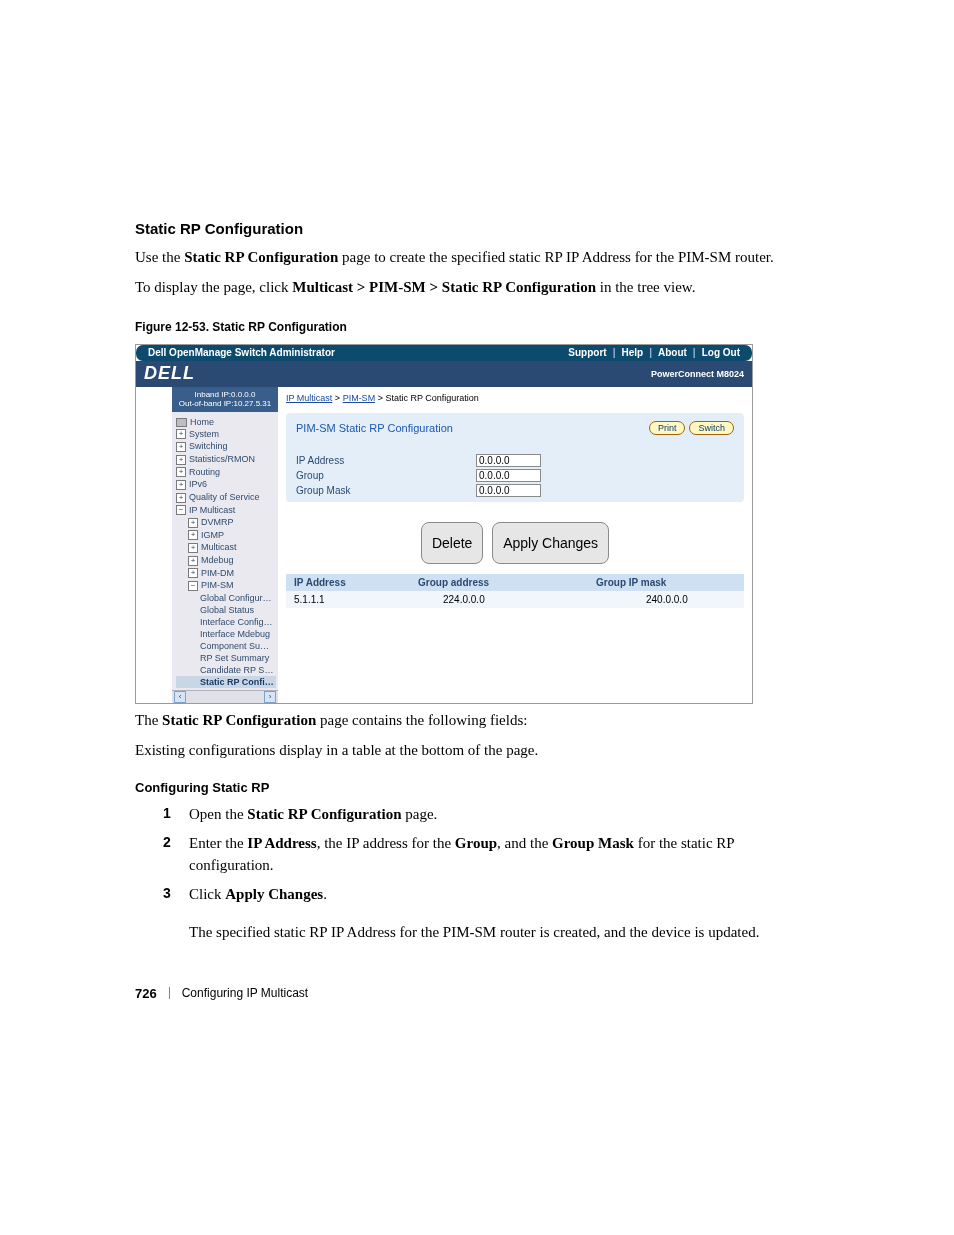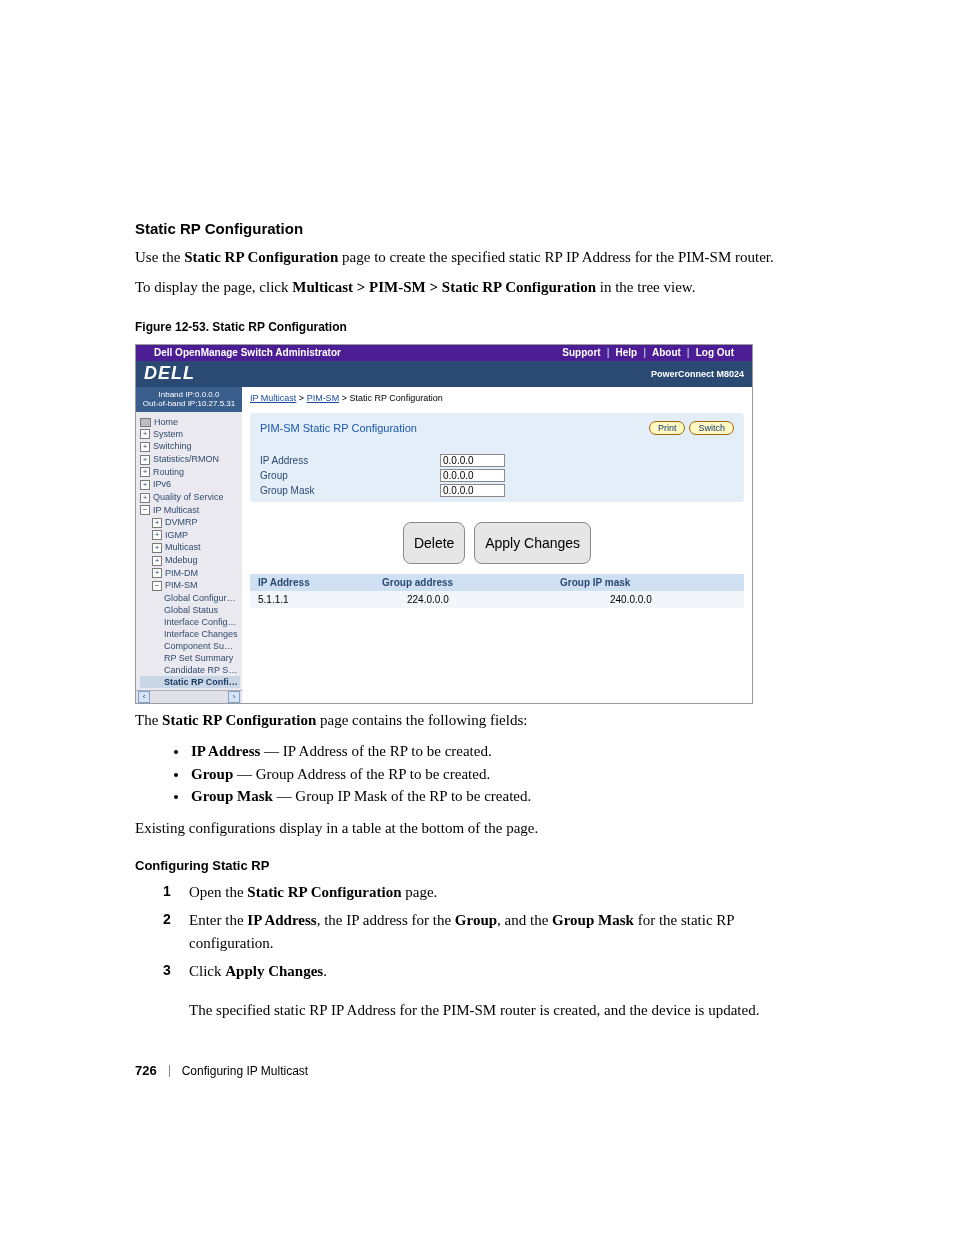--- a/index.html
+++ b/index.html
@@ -35,28 +35,29 @@
   .screenshot {
     border: 1px solid #9a9a9a;
     margin: 0 0 6px 0;
     width: 616px;
     font-family: Arial, Helvetica, sans-serif;
     font-size: 10px;
     color: #000;
     background: #fff;
   }
   .ss-topbar {
-    background: #4c1d95;
+    background: #0c4a6e;
     color: #fff;
     display: flex;
     align-items: center;
     height: 16px;
-    padding: 0 18px;
-    font-size: 10px;
-    font-weight: bold;
+    padding: 0 12px;
+    font-size: 10px;
+    font-weight: bold;
+    border-radius: 7px;
   }
   .ss-topbar .spacer { flex: 1; }
   .ss-topbar .sep { margin: 0 6px; color: #9fb6d4; }
   .ss-logo-row {
     background: #2b4a73;
     height: 26px;
     display: flex;
     align-items: center;
     padding: 0 8px;
     color: #fff;
@@ -68,20 +69,21 @@
     font-size: 18px;
     letter-spacing: 1px;
     font-style: italic;
   }
   .ss-logo-row .model {
     font-size: 9px;
     font-weight: bold;
   }
   .ss-body {
     display: flex;
+    margin-left: 36px;
   }
   .ss-tree {
     width: 106px;
     background: #e9e9ef;
     font-size: 9px;
     padding: 0;
     display: flex;
     flex-direction: column;
   }
   .ss-tree-ipbox{
@@ -338,21 +340,21 @@
           <div class="ss-tree-item"><span class="pm">−</span><span>IP Multicast</span></div>
           <div class="ss-tree-item ss-tree-sub1"><span class="pm">+</span><span>DVMRP</span></div>
           <div class="ss-tree-item ss-tree-sub1"><span class="pm">+</span><span>IGMP</span></div>
           <div class="ss-tree-item ss-tree-sub1"><span class="pm">+</span><span>Multicast</span></div>
           <div class="ss-tree-item ss-tree-sub1"><span class="pm">+</span><span>Mdebug</span></div>
           <div class="ss-tree-item ss-tree-sub1"><span class="pm">+</span><span>PIM-DM</span></div>
           <div class="ss-tree-item ss-tree-sub1"><span class="pm">−</span><span>PIM-SM</span></div>
           <div class="ss-tree-item ss-tree-sub2">Global Configuration</div>
           <div class="ss-tree-item ss-tree-sub2">Global Status</div>
           <div class="ss-tree-item ss-tree-sub2">Interface Configuration</div>
-          <div class="ss-tree-item ss-tree-sub2">Interface Changes</div>
+          <div class="ss-tree-item ss-tree-sub2">Interface Mdebug</div>
           <div class="ss-tree-item ss-tree-sub2">Component Summary</div>
           <div class="ss-tree-item ss-tree-sub2">RP Set Summary</div>
           <div class="ss-tree-item ss-tree-sub2">Candidate RP Summ</div>
           <div class="ss-tree-item ss-tree-sub2 ss-tree-active">Static RP Configura</div>
         </div>
         <div class="ss-tree-hbar">
           <span class="arrow">‹</span>
           <span class="track"></span>
           <span class="arrow">›</span>
         </div>
@@ -397,25 +399,20 @@
           <span class="ss-col3">240.0.0.0</span>
         </div>
       </div>
     </div>
   </div>
 
   <p class="body-text after-fig">
     <span>The </span><b>Static RP Configuration</b><span> page contains the following fields:</span>
   </p>
 
-  <ul class="bullets">
-    <li><b>IP Address</b><span> — IP Address of the RP to be created.</span></li>
-    <li><b>Group</b><span> — Group Address of the RP to be created.</span></li>
-    <li><b>Group Mask</b><span> — Group IP Mask of the RP to be created.</span></li>
-  </ul>
 
   <p class="body-text">Existing configurations display in a table at the bottom of the page.</p>
 
   <div class="sub-heading">Configuring Static RP</div>
 
   <ol class="steps">
     <li>
       <span>Open the </span><b>Static RP Configuration</b><span> page.</span>
     </li>
     <li>

